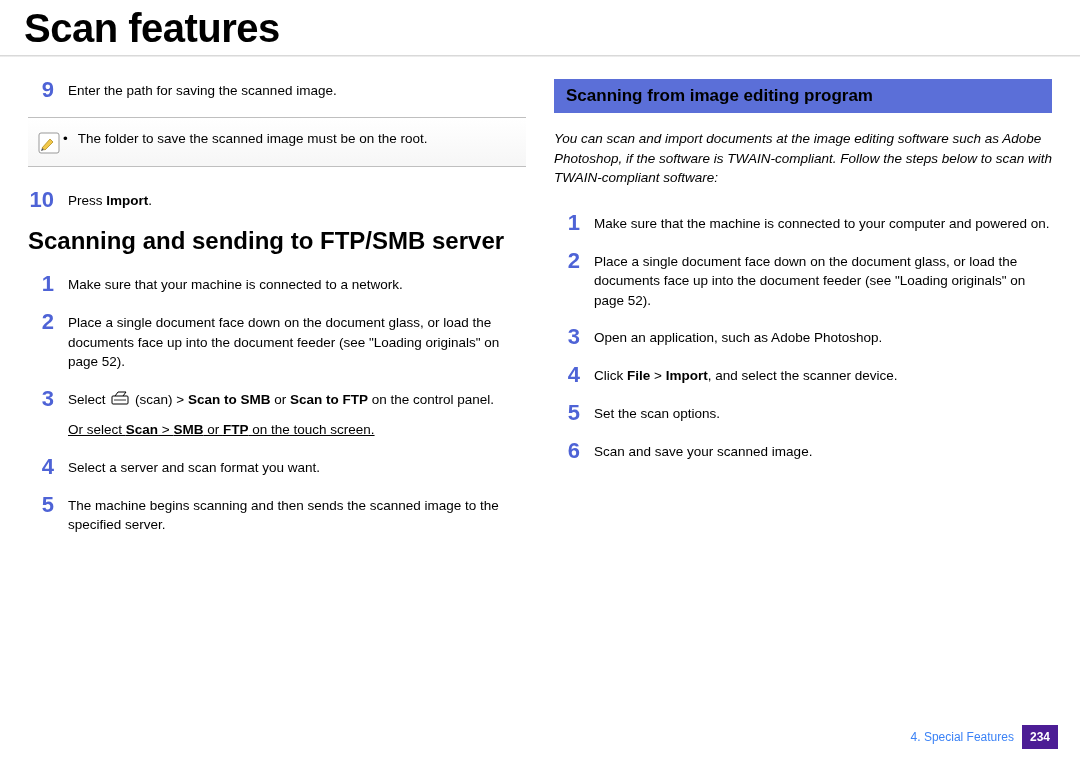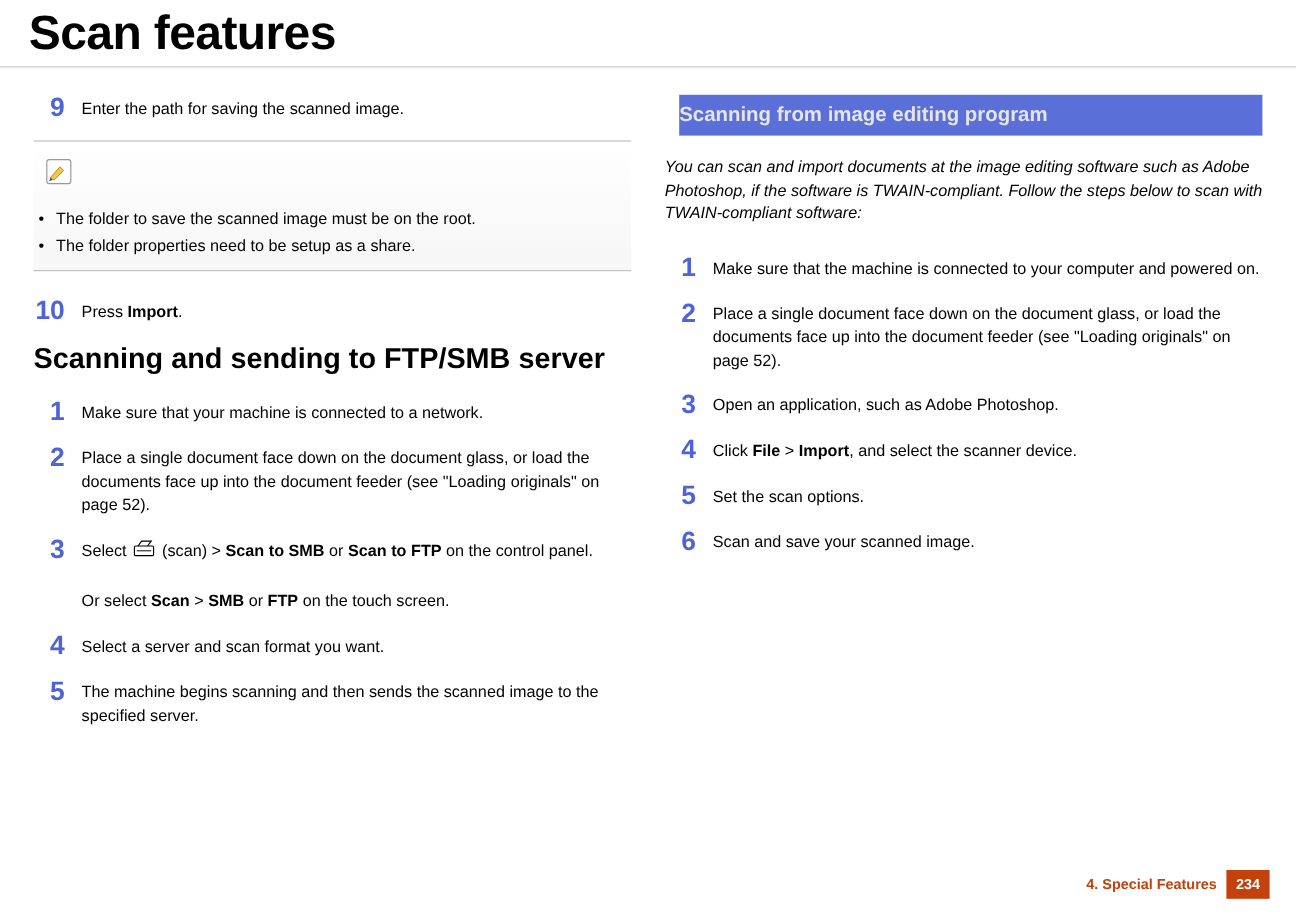--- a/index.html
+++ b/index.html
@@ -46,54 +46,53 @@
     text-align: right;
     padding-top: 0px;
   }
   .step-num.wide { min-width: 26px; }
   .step-body {
     font-size: 13.5px;
     line-height: 1.45;
     flex: 1;
     padding-top: 2px;
   }
-  .step-body .sub { margin-top: 20px; }
+  .step-body .sub { margin-top: 8px; text-decoration: underline; }
   .note-box {
     border-top: 1px solid #bfbfbf;
     border-bottom: 1px solid #bfbfbf;
     padding: 10px 6px 10px 4px;
     margin: 12px 0 22px 0;
     display: flex;
-    gap: 16px;
+    gap: 1px;
     background: linear-gradient(to bottom, #ffffff, #f7f7f7 90%);
-    flex-direction: column;
   }
   .note-icon {
     width: 26px;
     height: 26px;
     flex-shrink: 0;
     margin-top: 2px;
     margin-left: 4px;
   }
   .note-list {
     list-style: none;
     font-size: 13.5px;
     line-height: 1.6;
   }
   .note-list li::before {
     content: "•";
     margin-right: 10px;
   }
   .section-heading {
     background: #5b6fd8;
-    color: #e5e5e5;
+    color: #000000;
     font-weight: 700;
     font-size: 17px;
-    padding: 7px 0;
-    margin: 0 0 16px 12px;
+    padding: 7px 12px;
+    margin: 0 0 16px 0;
   }
   .section-heading.plain {
     background: none;
     color: #000;
     font-size: 24px;
     font-weight: 700;
     padding: 0;
     margin: 10px 0 18px 0;
   }
   .intro {
@@ -105,25 +104,25 @@
   .footer {
     position: absolute;
     bottom: 14px;
     right: 22px;
     display: flex;
     align-items: center;
     gap: 8px;
     font-size: 12px;
   }
   .footer-text {
-    color: #c2410c;
-    font-weight: 700;
+    color: #3b82f6;
+    font-weight: 400;
   }
   .footer-page {
-    background: #c2410c;
+    background: #4c1d95;
     color: #fff;
     padding: 5px 8px;
     font-weight: 700;
     font-size: 12px;
   }
   strong { font-weight: 700; }
   .scan-icon {
     display: inline-block;
     vertical-align: -3px;
     margin: 0 2px;
@@ -147,21 +146,20 @@
     <div class="note-box">
       <span class="note-icon">
         <svg viewBox="0 0 26 26" width="26" height="26">
           <rect x="3" y="3" width="20" height="20" rx="2" fill="#fff" stroke="#999" stroke-width="1"></rect>
           <path d="M6 18 L14 9 L17 12 L9 20 Z" fill="#f2c84b" stroke="#b38f1f" stroke-width="0.8"></path>
           <path d="M6 18 L8 20 L5 21 Z" fill="#555"></path>
         </svg>
       </span>
       <ul class="note-list">
         <li>The folder to save the scanned image must be on the root.</li>
-        <li>The folder properties need to be setup as a share.</li>
       </ul>
     </div>
 
     <div class="step">
       <div class="step-num wide">10</div>
       <div class="step-body">
         <span>Press </span><strong>Import</strong><span>.</span>
       </div>
     </div>
 

